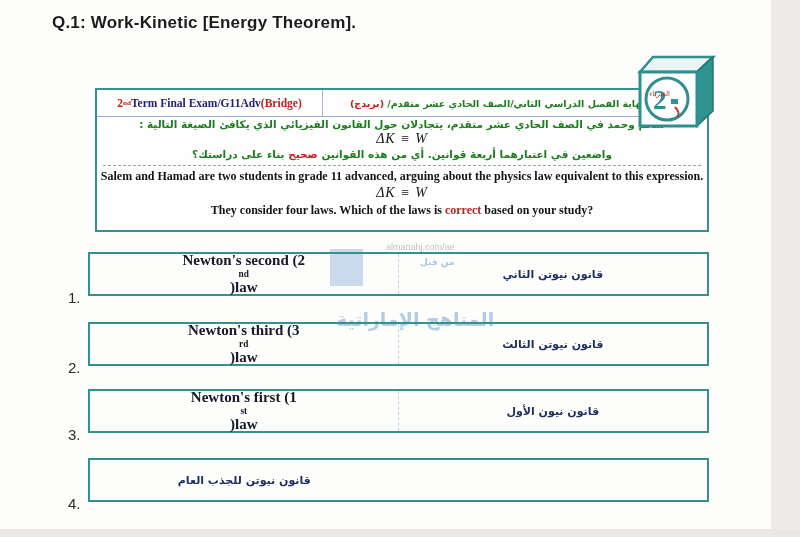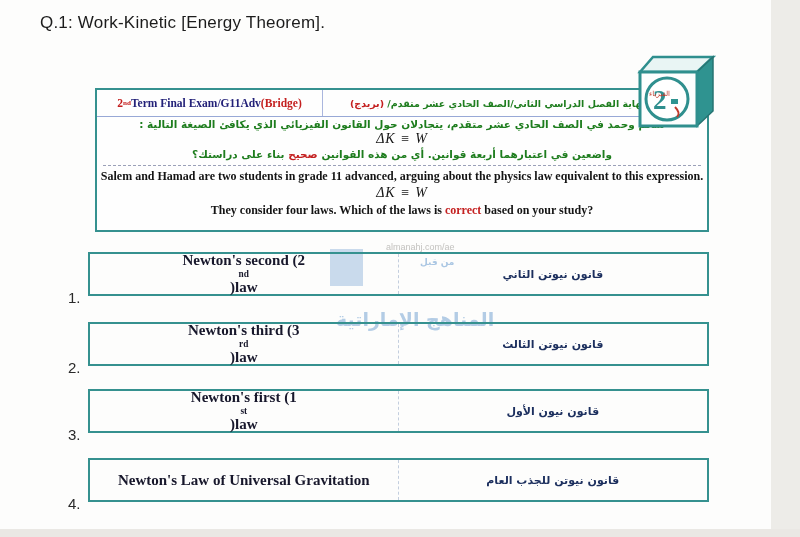--- a/index.html
+++ b/index.html
@@ -4,22 +4,22 @@
 <style>
   * { margin:0; padding:0; box-sizing:border-box; }
   body {
     width:800px; height:537px; position:relative; overflow:hidden;
     background:#fdfdfc; font-family:"Liberation Sans", sans-serif;
   }
   .side-strip { position:absolute; right:0; top:0; width:29px; height:537px; background:#edece8; }
   .bottom-strip { position:absolute; left:0; bottom:0; width:100%; height:8px; background:#eae8e4; }
 
   .page-title {
-    position:absolute; left:40px; top:13px;
-    font-size:17px; font-weight:normal; color:#1c1c1c; letter-spacing:.2px;
+    position:absolute; left:52px; top:13px;
+    font-size:17px; font-weight:bold; color:#1c1c1c; letter-spacing:.2px;
   }
 
   
   .main-box {
     position:absolute; left:95px; top:88px; width:614px; height:144px;
     border:2.5px solid #35918f; background:#fefefe; z-index:2;
   }
   .header-row {
     display:flex; height:27px; border-bottom:1.5px solid #98a8d6;
     font-family:"Liberation Serif", serif; font-weight:bold; align-items:stretch;
@@ -165,19 +165,14 @@
   <div class="opt-en">
     <span>Newton's first (1</span>
       <sup>st</sup>
       <span>)law</span>
   </div>
   <div class="opt-ar">قانون نيون الأول</div>
 </div>
 
 <div class="option opt-4">
   <div class="opt-num">4.</div>
-  <div class="opt-en">
-    <span>Newton's Law of Universal Gravitation</span>
-      <sup></sup>
-      <span></span>
-  </div>
   <div class="opt-ar">قانون نيوتن للجذب العام</div>
 </div>
 
 </body></html>

